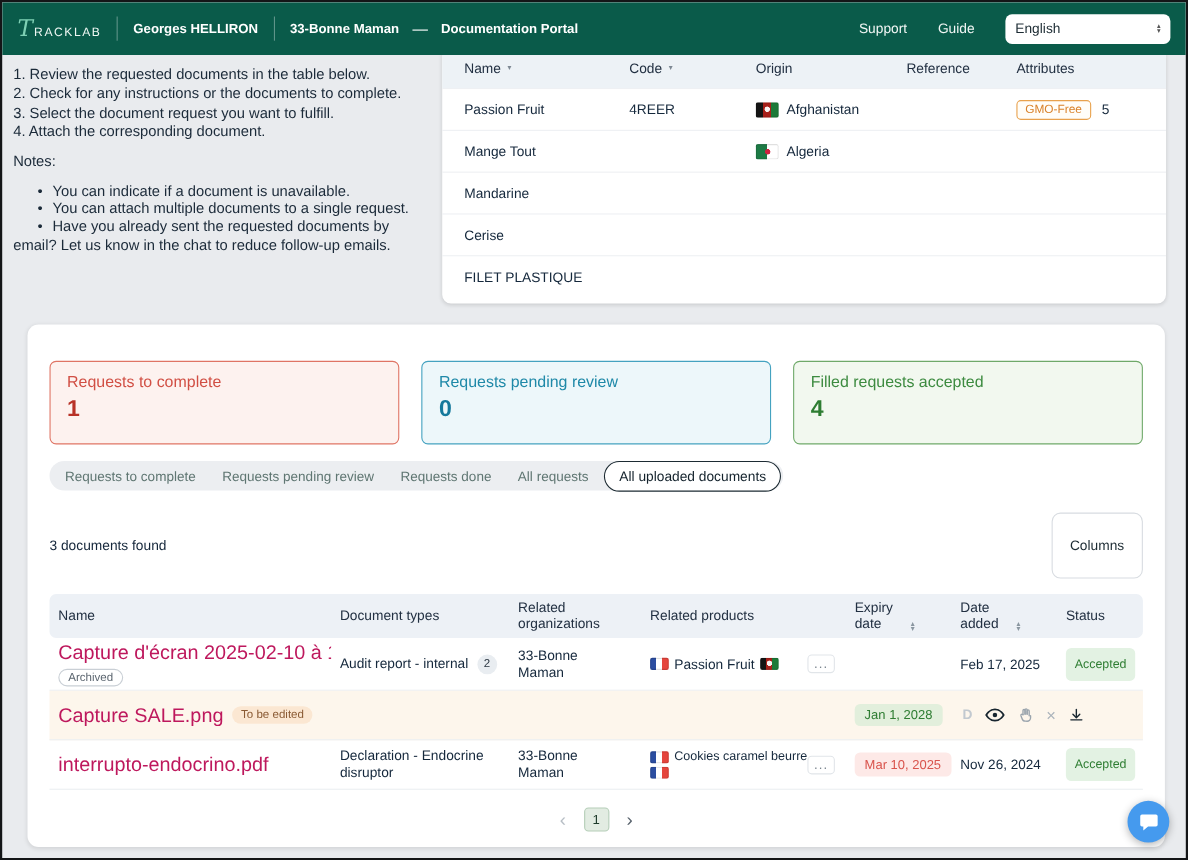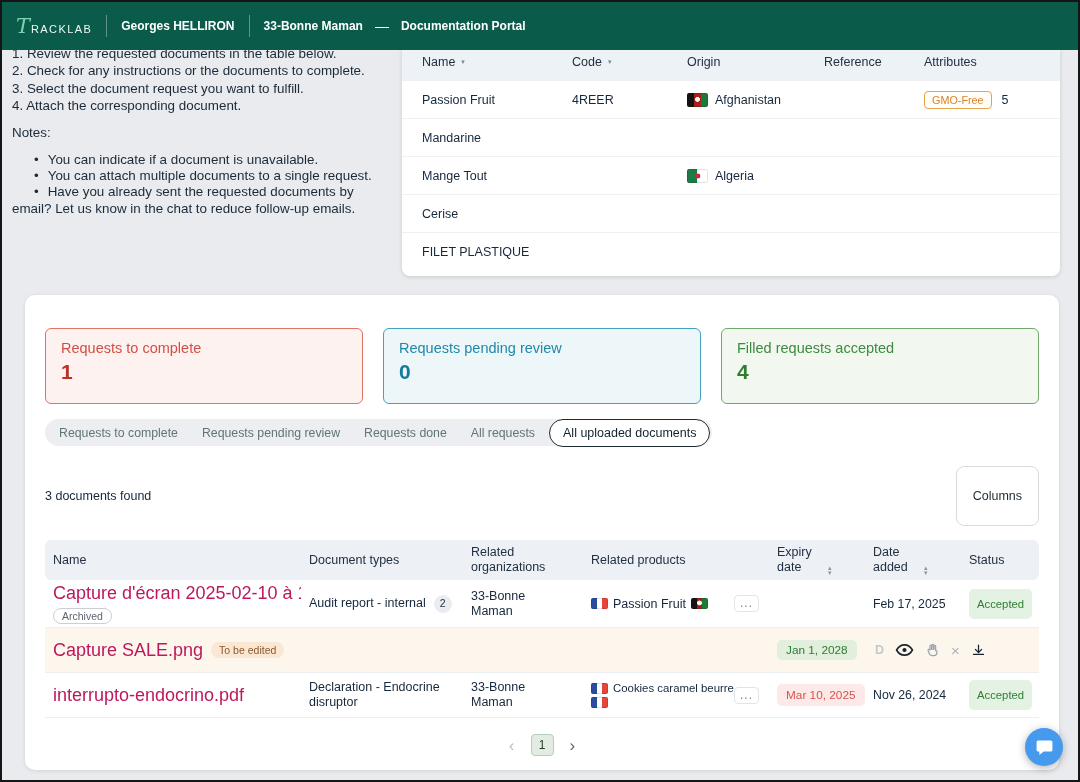--- a/index.html
+++ b/index.html
@@ -13,21 +13,21 @@
   .logo-text{font-size:11px;letter-spacing:1.4px;color:#eef7f3;font-weight:500;}
   .nav-divider{width:1px;height:22px;background:rgba(255,255,255,.35);margin:0 14px;}
   .nav-strong{font-size:12px;font-weight:700;white-space:nowrap;}
   .nav-dash{margin:0 12px;font-size:14px;}
   .nav-right{margin-left:auto;display:flex;align-items:center;gap:28px;}
   .nav-link{font-size:12.5px;color:#f2f7f5;cursor:pointer;}
   .lang-select{background:#fff;color:#1c2b33;border-radius:6px;height:27px;width:150px;display:flex;align-items:center;justify-content:space-between;padding:0 9px;font-size:12.5px;cursor:pointer;box-sizing:border-box;}
   .updown{display:inline-flex;flex-direction:column;line-height:5px;font-size:6.5px;color:#555;}
 
   
-  .instructions{position:absolute;left:10px;top:43px;width:374px;color:#1b2a39;font-size:13.4px;z-index:5;}
+  .instructions{position:absolute;left:10px;top:57px;width:374px;color:#1b2a39;font-size:13.4px;z-index:5;}
   .step{line-height:17.4px;}
   .notes-title{margin-top:9px;line-height:17px;}
   .notes{margin-top:11px;}
   .note{line-height:16.4px;}
   .bullet{margin-left:22px;margin-right:9px;}
 
   
   .pcard{position:absolute;left:400px;top:42px;width:658px;background:#fff;border-radius:8px;box-shadow:0 1px 4px rgba(0,0,0,.14);z-index:6;padding-bottom:6px;}
   .phead{display:flex;align-items:center;height:36px;background:#edf2f6;font-size:12.5px;color:#223042;border-radius:8px 8px 0 0;}
   .prow{display:flex;align-items:center;height:37px;border-top:1px solid #eef0f3;font-size:12.5px;color:#15283c;}
@@ -127,20 +127,31 @@
     <div class="logo">
       <span class="logo-t">T</span>
       <span class="logo-text">RACKLAB</span>
     </div>
     <div class="nav-divider"></div>
     <span class="nav-strong">Georges HELLIRON</span>
     <div class="nav-divider"></div>
     <span class="nav-strong">33-Bonne Maman</span>
     <span class="nav-dash">—</span>
     <span class="nav-strong">Documentation Portal</span>
+    <div class="nav-right">
+      <span class="nav-link">Support</span>
+      <span class="nav-link">Guide</span>
+      <div class="lang-select">
+        <span>English</span>
+        <span class="updown">
+          <span>▴</span>
+          <span>▾</span>
+        </span>
+      </div>
+    </div>
   </header>
 
   <div class="instructions">
     <div class="step">1. Review the requested documents in the table below.</div>
     <div class="step">2. Check for any instructions or the documents to complete.</div>
     <div class="step">3. Select the document request you want to fulfill.</div>
     <div class="step">4. Attach the corresponding document.</div>
     <div class="notes-title">Notes:</div>
     <div class="notes">
       <div class="note"><span class="bullet">•</span><span>You can indicate if a document is unavailable.</span></div>
@@ -177,41 +188,41 @@
       </div>
       <div class="pc4"></div>
       <div class="pc5">
         <span class="gmo">GMO-Free</span>
         <span>5</span>
       </div>
     </div>
 
     <div class="prow">
       <div class="pc1">
+          <span>Mange Tout</span>
+        </div>
+      <div class="pc2">
+          <span></span>
+        </div>
+      <div class="pc3">
+        <span class="flag flag-dz"></span>
+        <span>Algeria</span>
+      </div>
+      <div class="pc4"></div>
+      <div class="pc5"></div>
+    </div>
+
+    <div class="prow">
+      <div class="pc1">
           <span>Mandarine</span>
         </div>
       <div class="pc2"></div>
         <div class="pc3"></div>
         <div class="pc4"></div>
         <div class="pc5"></div>
-    </div>
-
-    <div class="prow">
-      <div class="pc1">
-          <span>Mange Tout</span>
-        </div>
-      <div class="pc2">
-          <span></span>
-        </div>
-      <div class="pc3">
-        <span class="flag flag-dz"></span>
-        <span>Algeria</span>
-      </div>
-      <div class="pc4"></div>
-      <div class="pc5"></div>
     </div>
 
     <div class="prow">
       <div class="pc1">
           <span>Cerise</span>
         </div>
       <div class="pc2"></div>
         <div class="pc3"></div>
         <div class="pc4"></div>
         <div class="pc5"></div>

